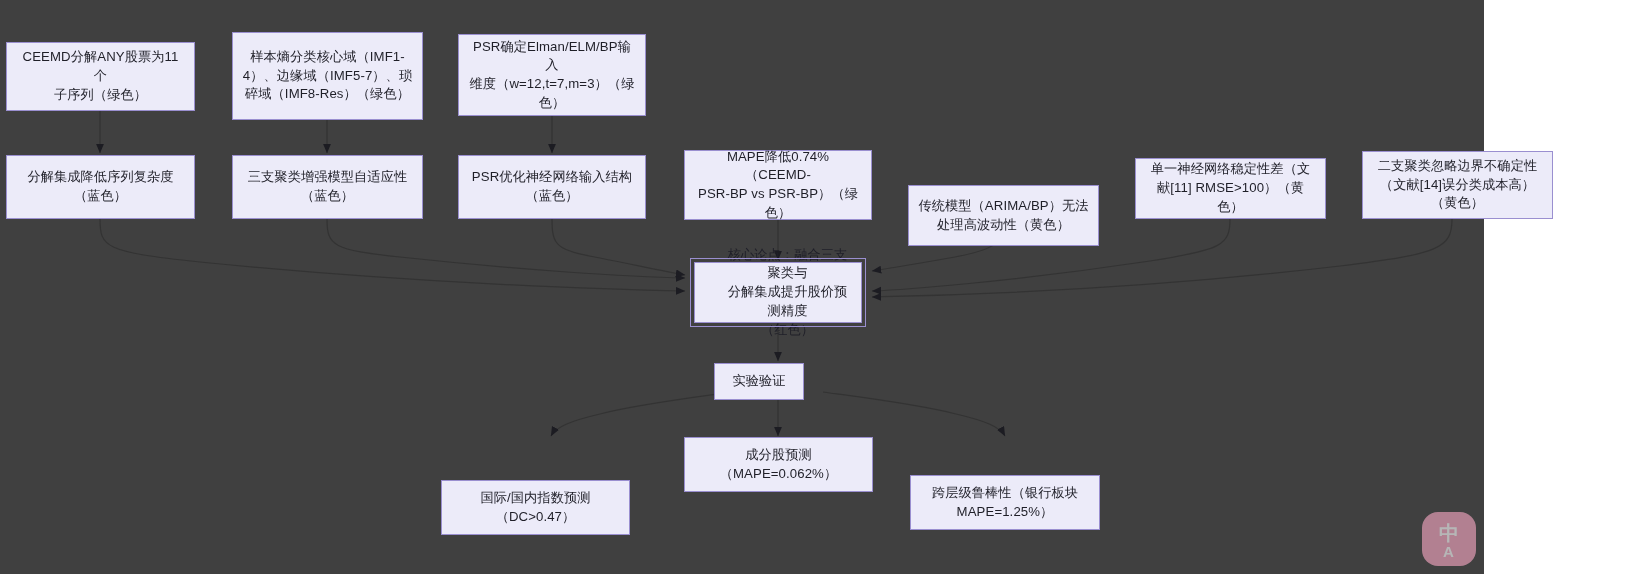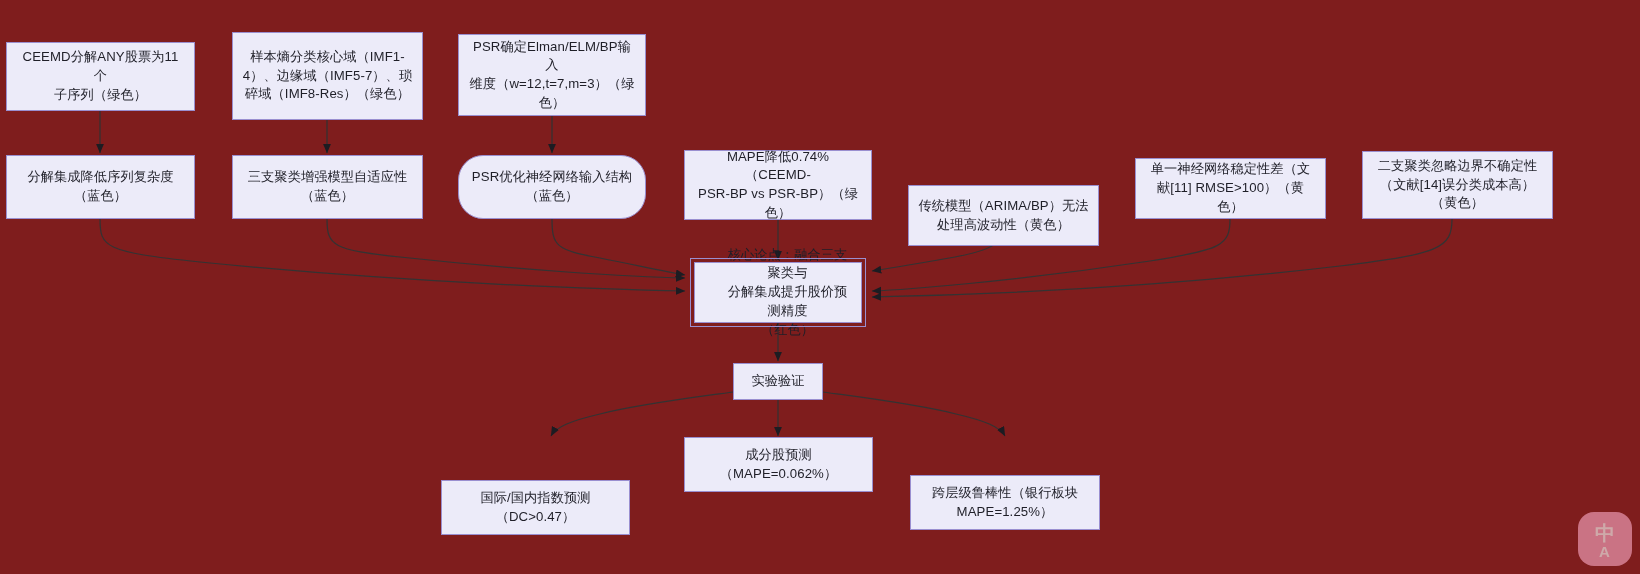--- a/index.html
+++ b/index.html
@@ -9,23 +9,23 @@
     background: #ffffff;
   }
   body {
     font-family: "Liberation Sans", "DejaVu Sans", sans-serif;
     width: 1640px;
     height: 574px;
     overflow: hidden;
   }
   #canvas {
     position: relative;
-    width: 1640px;
+    width: 1484px;
     height: 574px;
-    background: #7f1d1d;
+    background: #404040;
   }
   #edges {
     position: absolute;
     left: 0;
     top: 0;
     width: 1640px;
     height: 574px;
     pointer-events: none;
   }
   .node {
@@ -143,21 +143,21 @@
   <div class="node" style="left:6px; top:155px; width:189px; height:64px;">
     <span class="txt">分解集成降低序列复杂度
 （蓝色）</span>
   </div>
 
   <div class="node" style="left:232px; top:155px; width:191px; height:64px;">
     <span class="txt">三支聚类增强模型自适应性
 （蓝色）</span>
   </div>
 
-  <div class="node" style="left:458px; top:155px; width:188px; height:64px;border-radius:25px;">
+  <div class="node" style="left:458px; top:155px; width:188px; height:64px;">
     <span class="txt">PSR优化神经网络输入结构
 （蓝色）</span>
   </div>
 
   <div class="node" style="left:684px; top:150px; width:188px; height:70px;justify-content:center;">
     <span class="txt">MAPE降低0.74%（CEEMD-
 PSR-BP vs PSR-BP）（绿
 色）</span>
   </div>
 
@@ -176,21 +176,21 @@
 （文献[14]误分类成本高）
 （黄色）</span>
   </div>
 
   <div class="node core" style="left:694px; top:262px; width:168px; height:61px;">
     <span class="txt">核心论点：融合三支聚类与
 分解集成提升股价预测精度
 （红色）</span>
   </div>
 
-  <div class="node" style="left:733px; top:363px; width:90px; height:37px;">
+  <div class="node" style="left:714px; top:363px; width:90px; height:37px;">
     <span class="txt">实验验证</span>
   </div>
 
   <div class="node" style="left:441px; top:437px; width:189px; height:55px;margin-top:43px;">
     <span class="txt">国际/国内指数预测
 （DC&gt;0.47）</span>
   </div>
 
   <div class="node" style="left:684px; top:437px; width:189px; height:55px;">
     <span class="txt">成分股预测

